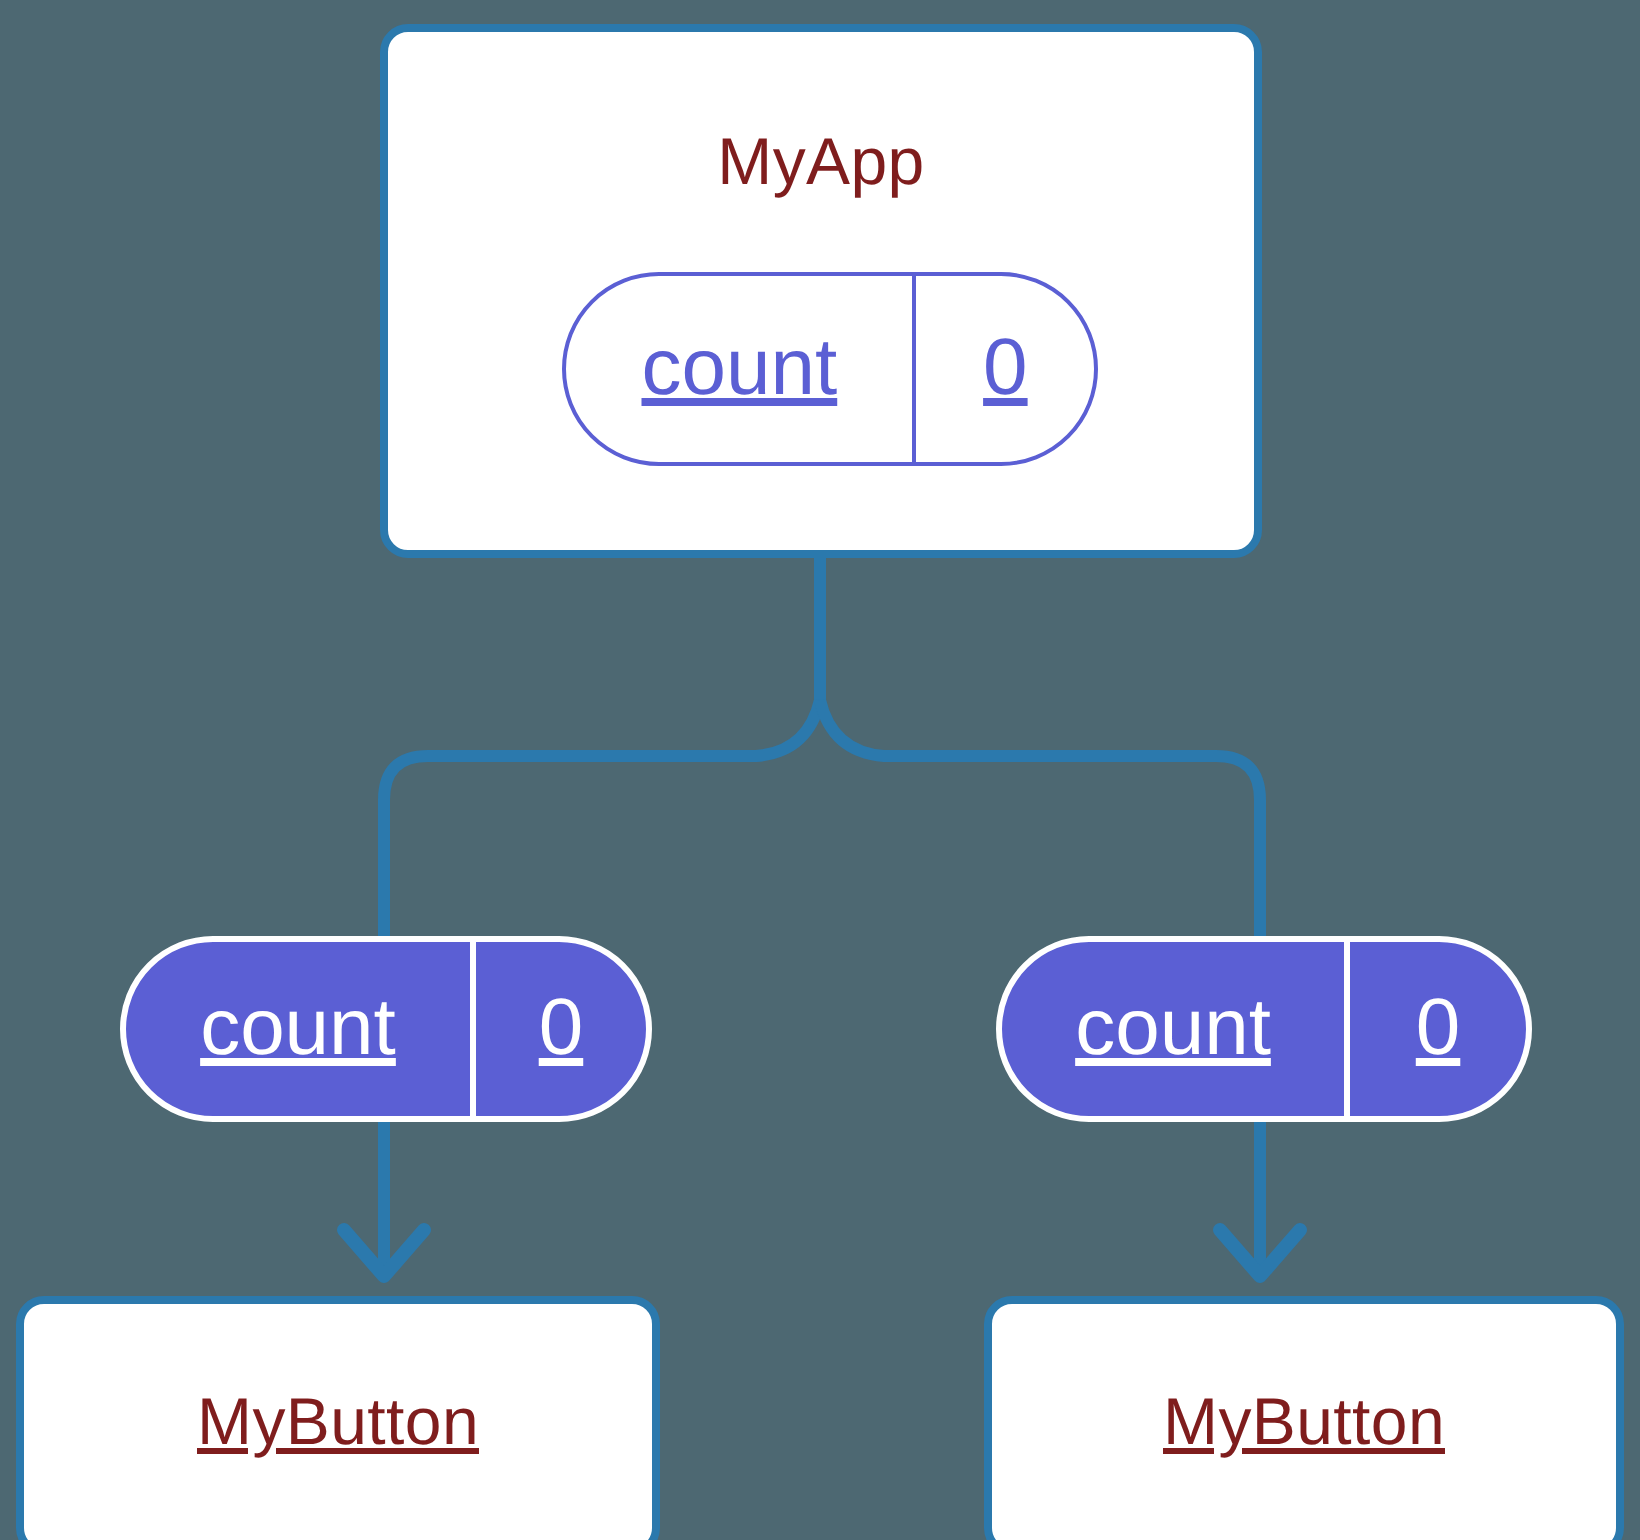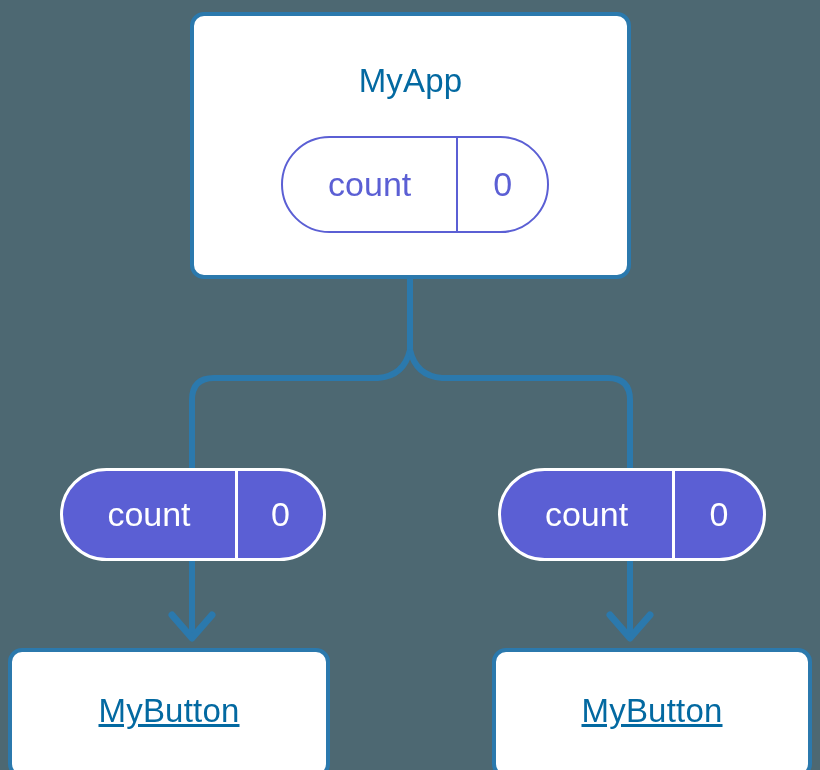--- a/index.html
+++ b/index.html
@@ -40,21 +40,21 @@
   
   .component-box {
     background: #ffffff;
     border: 4px solid #2b79ad;
     border-radius: 14px;
     display: flex;
     flex-direction: column;
     align-items: center;
   }
   .component-title {
-    color: #0369a1;
+    color: #7f1d1d;
     font-size: 33px;
     font-weight: 400;
     letter-spacing: 0.2px;
     white-space: nowrap;
   }
 
   
   #node-myapp {
     left: 190px;
     top: 12px;
@@ -92,23 +92,24 @@
     align-items: stretch;
     box-sizing: border-box;
     border-radius: 999px;
     overflow: hidden;
   }
   .pill-key, .pill-value {
     display: flex;
     align-items: center;
     justify-content: center;
     box-sizing: border-box;
-    font-size: 34px;
+    font-size: 40px;
     font-weight: 400;
     white-space: nowrap;
+    text-decoration: underline;
   }
 
   
   .pill-outline {
     border: 2px solid #5b5fd4;
     background: #ffffff;
   }
   .pill-outline .pill-key,
   .pill-outline .pill-value {
     color: #5b5fd4;

